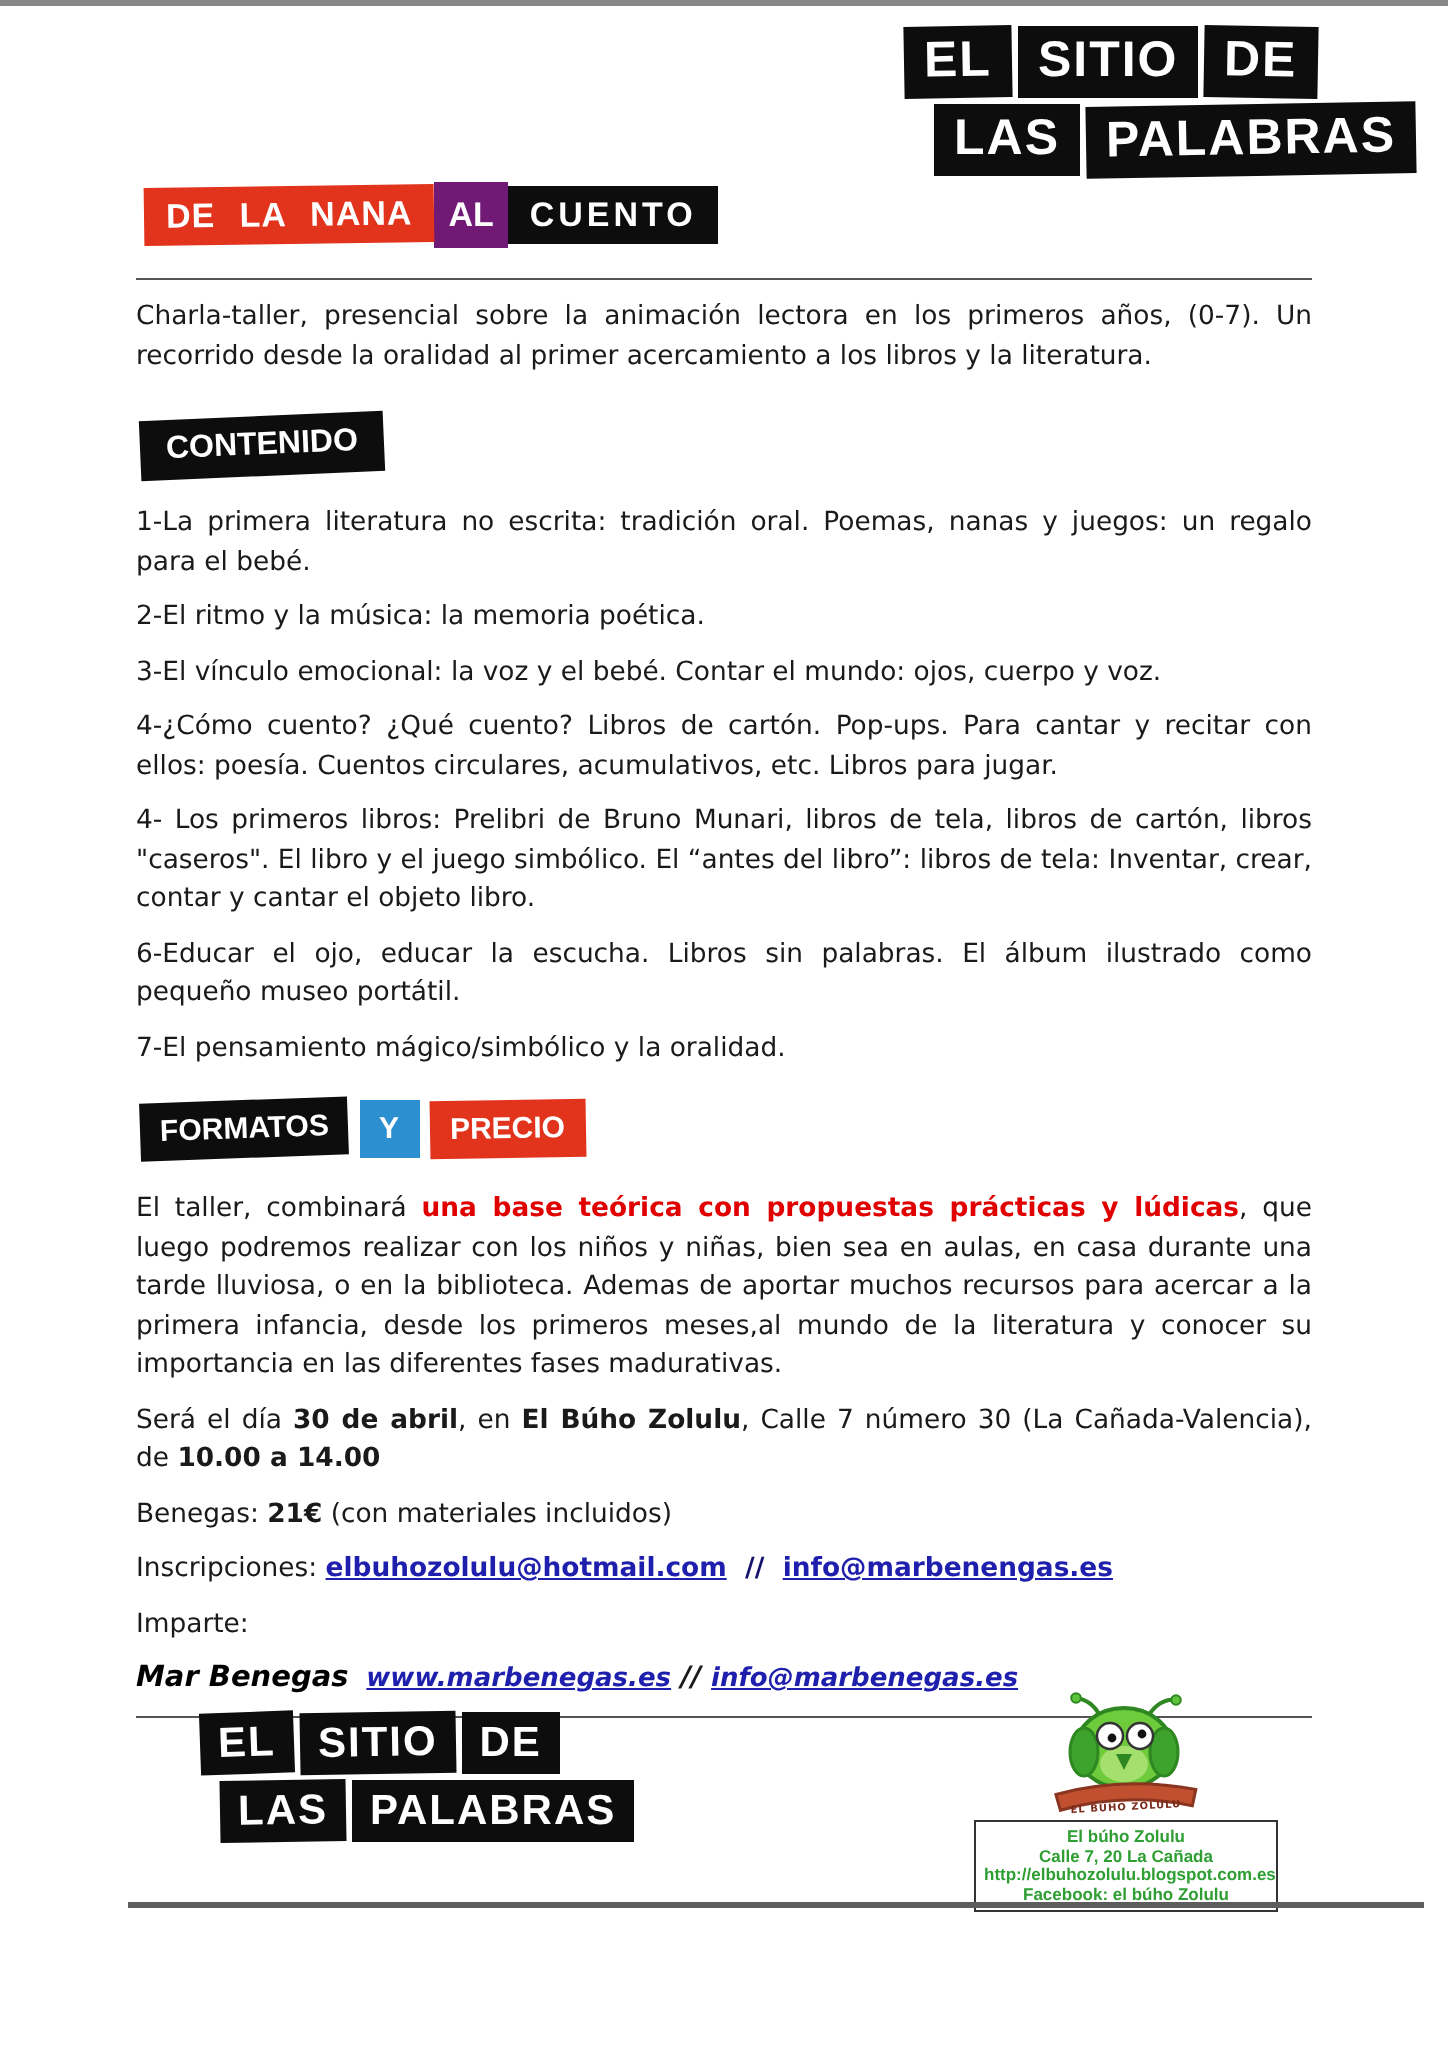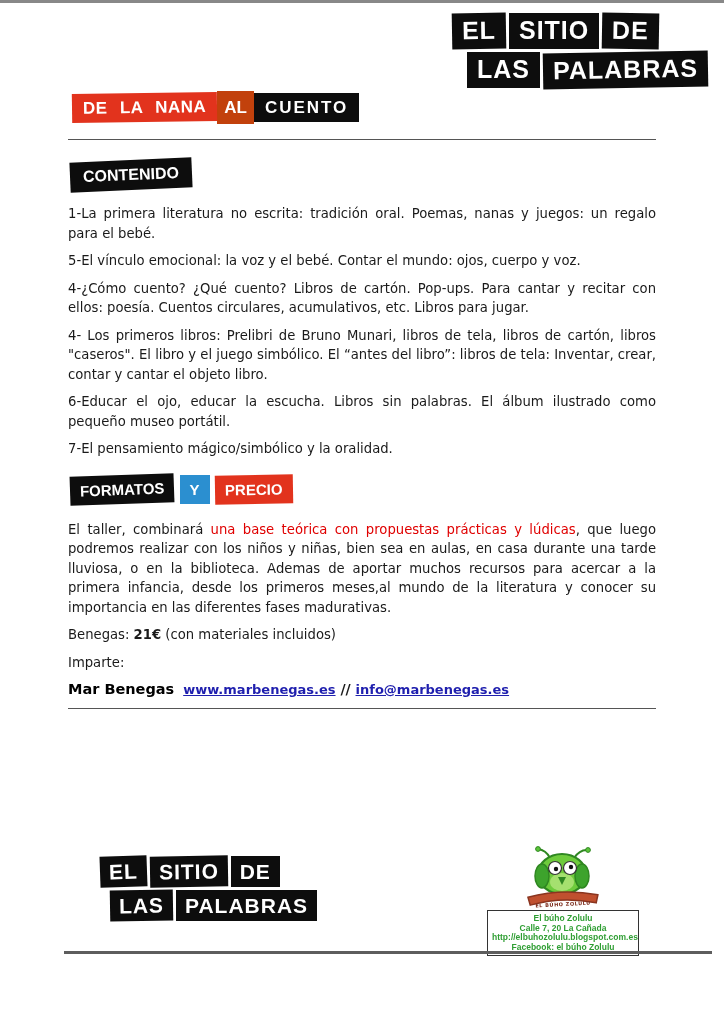--- a/index.html
+++ b/index.html
@@ -59,28 +59,28 @@
   .heading-tag{
     font-size:16px;line-height:16px;
     padding:7px 13px;
     transform:rotate(-2.5deg);
     margin:6px 0 2px 2px;
   }
   .heading-row{margin:14px 0 12px 0;}
   .formatos-row{margin:16px 0 16px 2px;white-space:nowrap;}
   .tag-fmt{font-size:15px;line-height:15px;padding:7px 10px;}
   .bold{font-weight:bold;}
-  .red-strong{font-weight:normal;}
+  .red-strong{font-weight:bold;}
   .link{
     font-weight:bold;
     text-decoration:underline;
     cursor:pointer;
   }
   .insc-sep{font-weight:bold;color:#14146e;}
-  .teacher-line{font-size:14px;}
+  .teacher-line{font-size:14px;font-style:italic;}
   .teacher-name{font-weight:bold;font-size:14.5px;color:#000;}
   .rule-end{margin:8px 0 0 0;}
   
   .owl-block{position:absolute;left:487px;top:843px;width:152px;text-align:center;}
   .owl-svg{display:block;margin:0 auto;}
   .owl-banner-text{
     position:absolute;top:55px;left:30px;width:92px;
     font-size:5px;color:#7a2a1a;font-weight:bold;
     transform:rotate(-3deg);letter-spacing:.5px;
   }
@@ -110,48 +110,52 @@
       <span class="logo-box rot-m1">EL</span><span class="logo-box">SITIO</span><span class="logo-box rot-p1">DE</span>
     </div>
     <div class="logo-row logo-row2">
       <span class="logo-box">LAS</span><span class="logo-box rot-m1">PALABRAS</span>
     </div>
   </div>
 
   <div class="main-col">
 
     <div class="title-row">
-      <span class="tag tag-title tag-nana" style="background:#e2331d">DE LA NANA</span><span class="tag tag-title tag-al" style="background:#c2410c">AL</span><span class="tag tag-title tag-cuento" style="background:#0d0d0d">CUENTO</span>
+      <span class="tag tag-title tag-nana" style="background:#e2331d">DE LA NANA</span><span class="tag tag-title tag-al" style="background:#701a75">AL</span><span class="tag tag-title tag-cuento" style="background:#0d0d0d">CUENTO</span>
     </div>
 
     <hr class="rule">
 
+    <p class="body-text">Charla-taller, presencial sobre la animación lectora en los primeros años, (0-7). Un recorrido desde la oralidad al primer acercamiento a los libros y la literatura.</p>
 
     <div class="heading-row">
       <span class="tag heading-tag" style="background:#0d0d0d">CONTENIDO</span>
     </div>
 
     <p class="body-text">1-La primera literatura no escrita: tradición oral. Poemas, nanas y juegos: un regalo para el bebé.</p>
-    <p class="body-text">5-El vínculo emocional: la voz y el bebé. Contar el mundo: ojos, cuerpo y voz.</p>
+    <p class="body-text">2-El ritmo y la música: la memoria poética.</p>
+    <p class="body-text">3-El vínculo emocional: la voz y el bebé. Contar el mundo: ojos, cuerpo y voz.</p>
     <p class="body-text">4-¿Cómo cuento? ¿Qué cuento? Libros de cartón. Pop-ups. Para cantar y recitar con ellos: poesía. Cuentos circulares, acumulativos, etc. Libros para jugar.</p>
     <p class="body-text">4- Los primeros libros: Prelibri de Bruno Munari, libros de tela, libros de cartón, libros "caseros". El libro y el juego simbólico. El “antes del libro”: libros de tela: Inventar, crear, contar y cantar el objeto libro.</p>
     <p class="body-text">6-Educar el ojo, educar la escucha. Libros sin palabras. El álbum ilustrado como pequeño museo portátil.</p>
     <p class="body-text">7-El pensamiento mágico/simbólico y la oralidad.</p>
 
     <div class="formatos-row">
       <span class="tag tag-fmt rot-m2" style="background:#0d0d0d">FORMATOS</span>
       <span class="tag tag-fmt" style="background:#2b8fd0">Y</span>
       <span class="tag tag-fmt rot-m1" style="background:#e2331d">PRECIO</span>
     </div>
 
     <p class="body-text"><span>El taller, combinará </span><span class="red-strong" style="color:#e00000">una base teórica con propuestas prácticas y lúdicas</span><span>, que luego podremos realizar con los niños y niñas, bien sea en aulas, en casa durante una tarde lluviosa, o en la biblioteca. Ademas de aportar muchos recursos para acercar a la primera infancia, desde los primeros meses,al mundo de la literatura y conocer su importancia en las diferentes fases madurativas.</span></p>
 
+    <p class="body-text"><span>Será el día </span><span class="bold">30 de abril</span><span>, en </span><span class="bold">El Búho Zolulu</span><span>, Calle 7 número 30 (La Cañada-Valencia), de </span><span class="bold">10.00 a 14.00</span></p>
 
     <p class="body-text"><span>Benegas: </span><span class="bold">21€</span><span> (con materiales incluidos)</span></p>
 
+    <p class="body-text"><span>Inscripciones: </span><a class="link" style="color:#1f1fae" href="#">elbuhozolulu@hotmail.com</a><span class="insc-sep">&nbsp;&nbsp;//&nbsp;&nbsp;</span><a class="link" style="color:#1f1fae" href="#">info@marbenengas.es</a></p>
 
     <p class="body-text">Imparte:</p>
 
     <p class="body-text teacher-line"><span class="teacher-name">Mar Benegas</span>&nbsp;&nbsp;<a class="link" style="color:#1f1fae;font-size:13px" href="#">www.marbenegas.es</a><span class="bold"> // </span><a class="link" style="color:#1f1fae;font-size:13px" href="#">info@marbenegas.es</a></p>
 
     <hr class="rule rule-end">
   </div>
 
   <div class="logo logo-bottom">
     <div class="logo-row">

